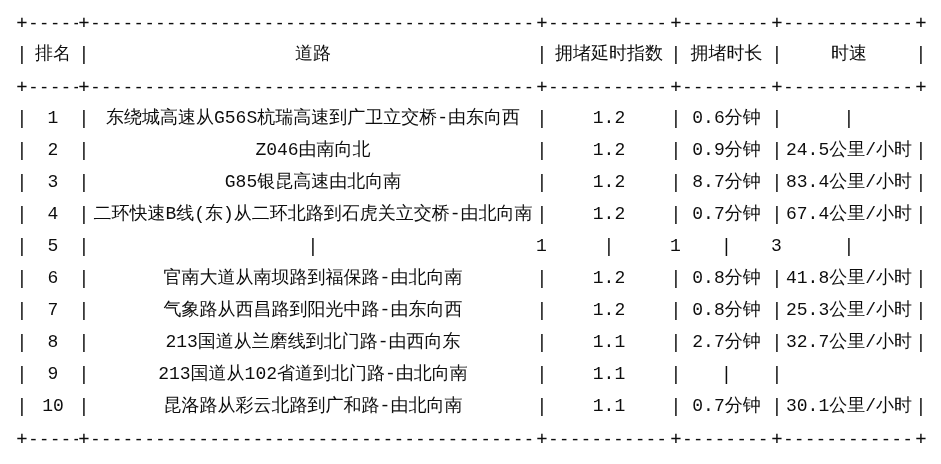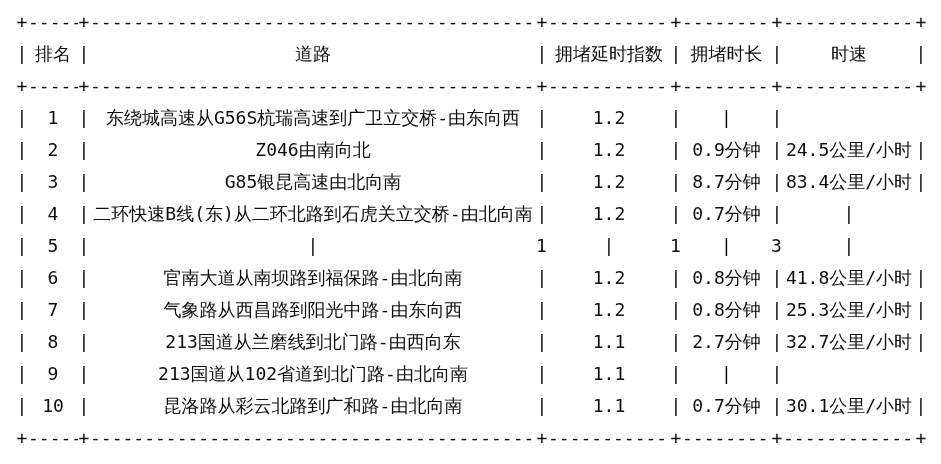--- a/index.html
+++ b/index.html
@@ -31,20 +31,21 @@
   }
   .sep, .corner {
     text-align: center;
     overflow: hidden;
     white-space: nowrap;
   }
   .cell {
     text-align: center;
     white-space: nowrap;
     overflow: hidden;
+    font-family: Liberation Mono, monospace;
   }
   .dashfill {
     white-space: nowrap;
     overflow: hidden;
     text-align: left;
   }
 </style>
 </head>
 <body style="background: rgb(255, 255, 255);">
 
@@ -89,20 +90,21 @@
       <span class="corner">+</span>
     </div>
     <div class="line">
       <span class="sep">|</span>
       <span class="cell">1</span>
       <span class="sep">|</span>
       <span class="cell">东绕城高速从G56S杭瑞高速到广卫立交桥-由东向西</span>
       <span class="sep">|</span>
       <span class="cell">1.2</span>
       <span class="sep">|</span>
+      <span class="cell">0.6分钟</span>
       <span class="sep">|</span>
       <span class="sep">|</span>
     </div>
     <div class="line">
       <span class="sep">|</span>
       <span class="cell">2</span>
       <span class="sep">|</span>
       <span class="cell">Z046由南向北</span>
       <span class="sep">|</span>
       <span class="cell">1.2</span>
@@ -128,20 +130,21 @@
     <div class="line">
       <span class="sep">|</span>
       <span class="cell">4</span>
       <span class="sep">|</span>
       <span class="cell">二环快速B线(东)从二环北路到石虎关立交桥-由北向南</span>
       <span class="sep">|</span>
       <span class="cell">1.2</span>
       <span class="sep">|</span>
       <span class="cell">0.7分钟</span>
       <span class="sep">|</span>
+      <span class="cell">67.4公里/小时</span>
       <span class="sep">|</span>
     </div>
     <div class="line">
       <span class="sep">|</span>
       <span class="cell">5</span>
       <span class="sep">|</span>
       <span class="sep">|</span>
       <span class="cell">1.2</span>
       <span class="sep">|</span>
       <span class="cell">1.3分钟</span>

